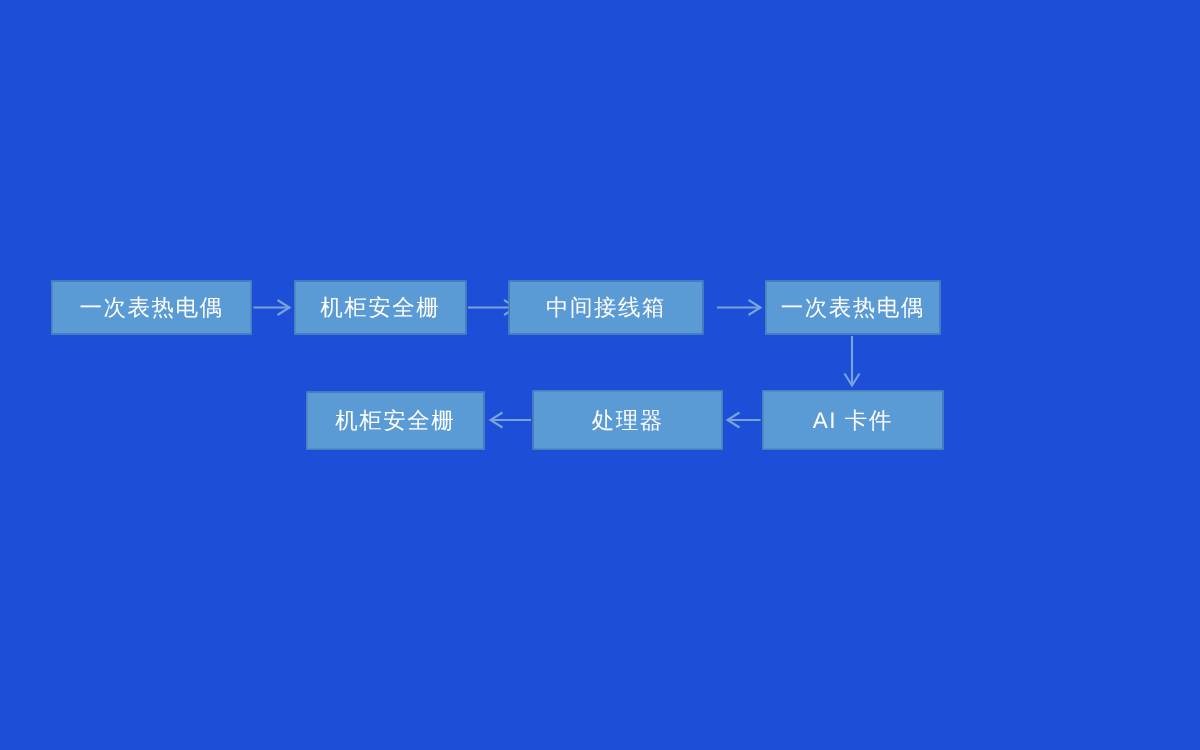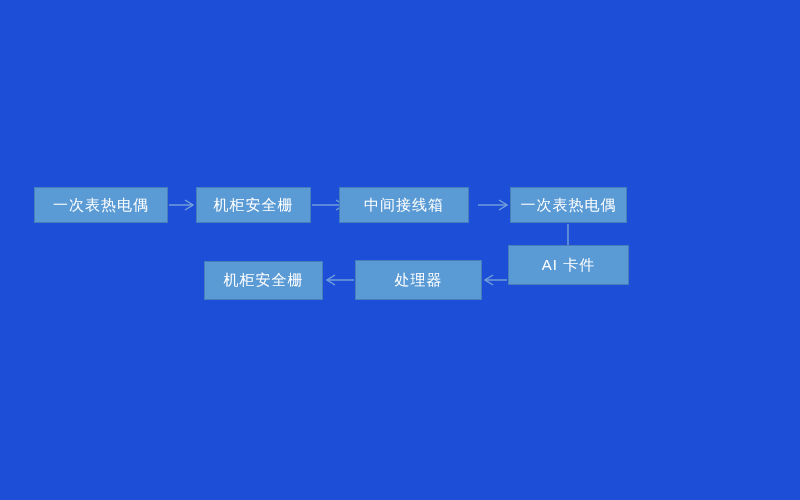--- a/index.html
+++ b/index.html
@@ -35,21 +35,21 @@
     justify-content: center;
     font-size: 15px;
     letter-spacing: 1px;
     white-space: nowrap;
   }
   
   #node-primary-thermocouple   { left: 34px;  top: 187px; width: 134px; height: 36px; }
   #node-secondary-transmitter  { left: 196px; top: 187px; width: 115px; height: 36px; }
   #node-junction-box           { left: 339px; top: 187px; width: 130px; height: 36px; }
   #node-cabinet-safety-barrier { left: 510px; top: 187px; width: 117px; height: 36px; }
-  #node-ai-card                { left: 508px; top: 245px; width: 121px; height: 40px; align-items: center; }
+  #node-ai-card                { left: 508px; top: 260px; width: 121px; height: 40px; align-items: center; }
   #node-processor              { left: 355px; top: 260px; width: 127px; height: 40px; }
   #node-display-instrument     { left: 204px; top: 261px; width: 119px; height: 39px; }
 </style>
 </head>
 <body>
 
 <div class="canvas">
 
   <svg class="edges-layer" width="800" height="500" viewBox="0 0 800 500" xmlns="http://www.w3.org/2000/svg">
     <defs>

